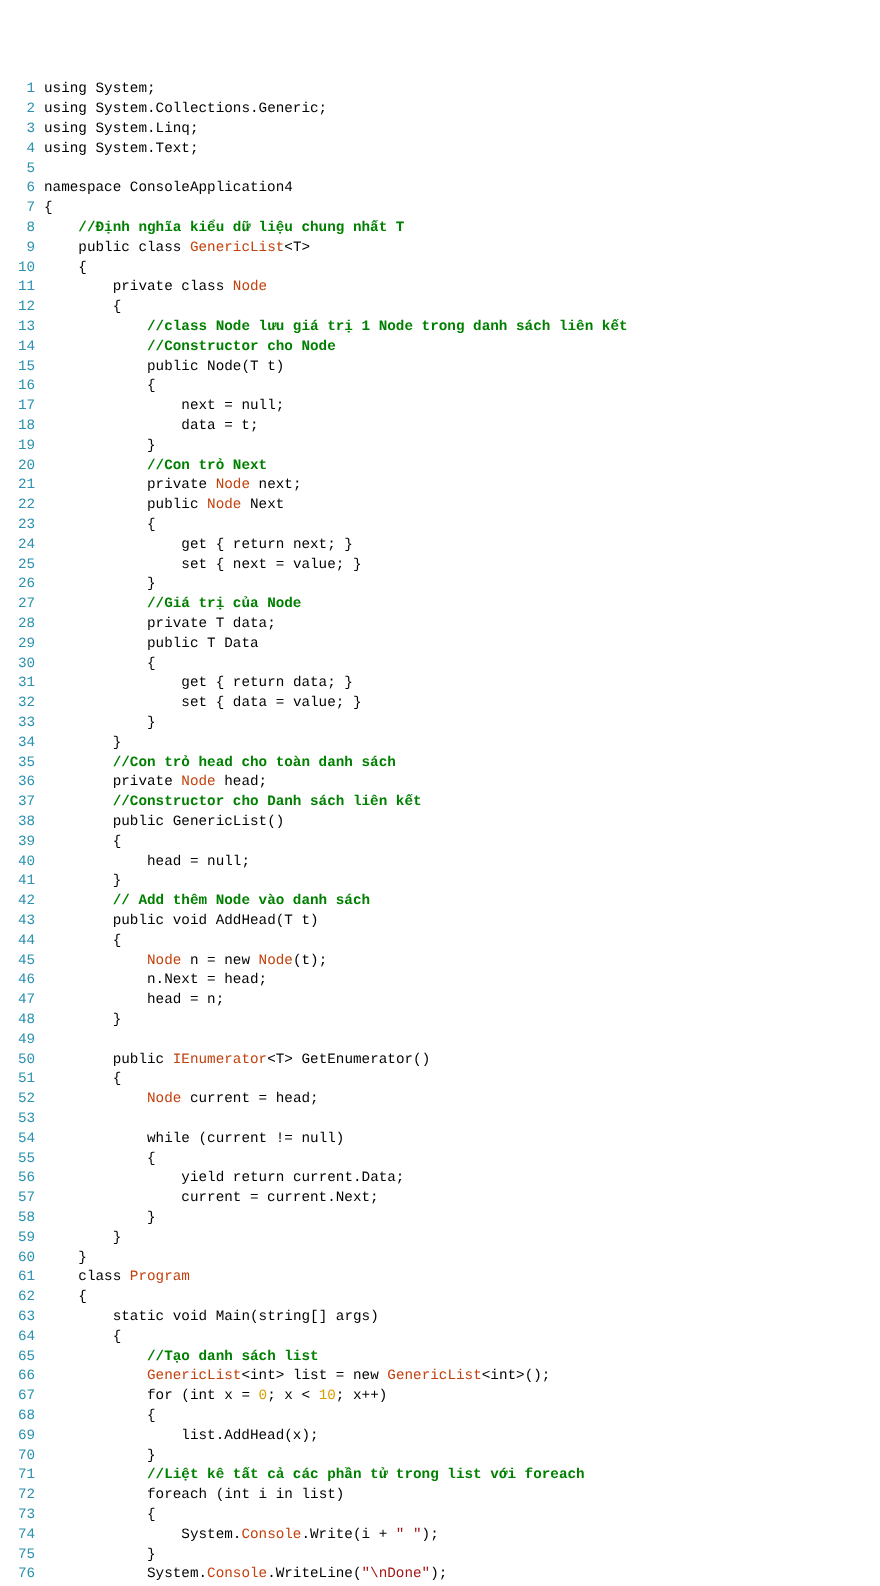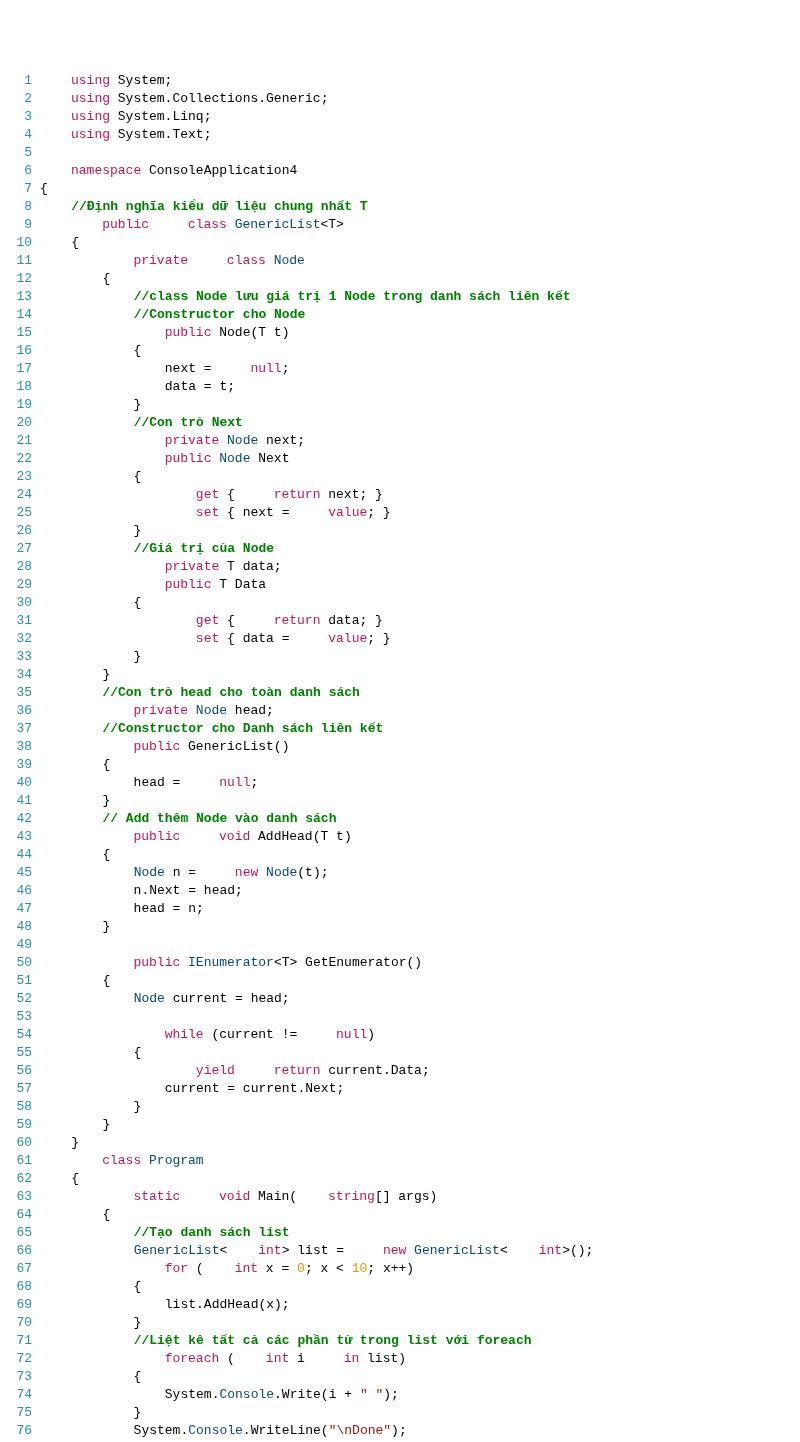--- a/index.html
+++ b/index.html
@@ -21,22 +21,22 @@
     color: #2b91af;
     padding-right: 8px;
     user-select: none;
     flex-shrink: 0;
   }
   .code {
     flex: 1;
   }
   .line { height: 18px; display: block; }
   .gutter .line { color: #2b91af; }
-  .kw { color: #be185d; margin-left: 31px; }
-  .type { color: #0c4a6e; }
+  .kw { color: #000000; }
+  .type { color: #c2410c; }
   .str { color: #a31515; }
   .cmt { color: #008000; font-weight: bold; }
   .num { color: #d69d00; }
   .txt { color: #000000; }
 </style>
 </head>
 <body>
 
 
 

